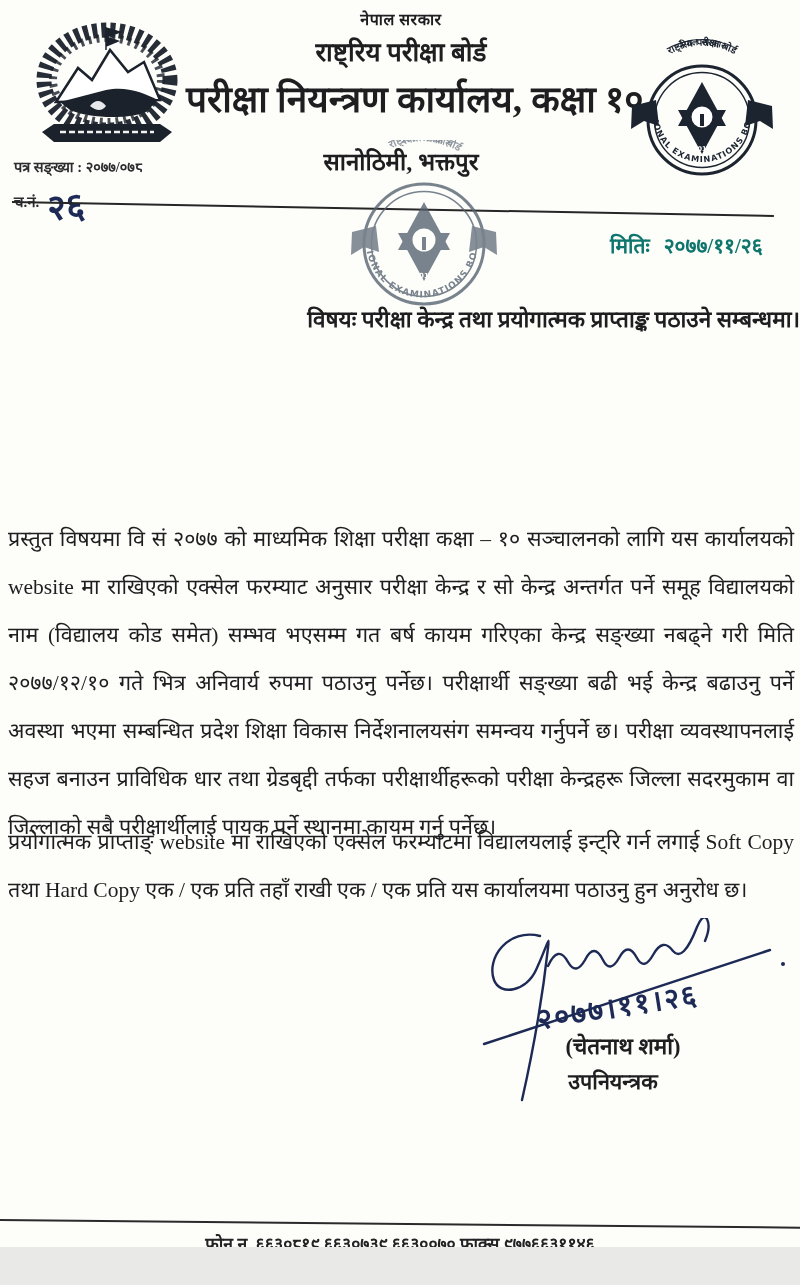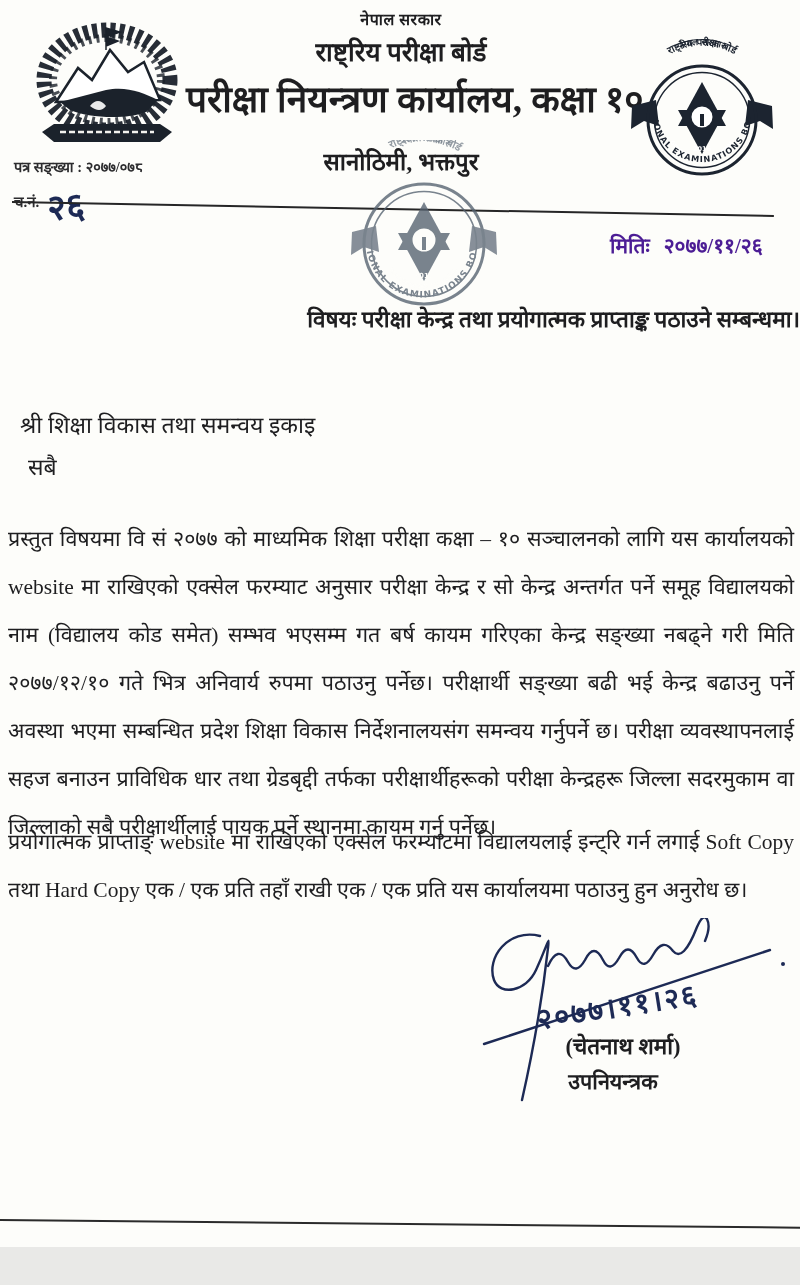--- a/index.html
+++ b/index.html
@@ -21,21 +21,21 @@
   .hdr-office{font-size:37px;font-weight:700;margin-top:3px;white-space:nowrap;}
   .hdr-addr{font-size:24px;font-weight:700;margin-top:21px;}
 
   
   .ref-block{left:14px;top:156px;font-size:14.5px;font-weight:600;color:#2c2c2e;}
   .ref-dispatch{margin-top:5px;font-size:15px;}
   .hand{color:#1d2a55;font-family:"DejaVu Sans",sans-serif;}
   .dispatch-no{display:inline-block;font-size:36px;font-weight:600;transform:rotate(-5deg);margin-left:8px;vertical-align:-12px;}
   .rule{border-top:2.4px solid #262626;}
   .rule-top{left:12px;top:201px;width:762px;transform:rotate(1.05deg);transform-origin:left center;}
-  .date-line{left:610px;top:231px;font-size:21px;font-weight:700;color:#4c1d95;white-space:nowrap;}
+  .date-line{left:610px;top:231px;font-size:21px;font-weight:700;color:#0f766e;white-space:nowrap;}
   .date-line .val{margin-left:14px;font-weight:600;}
 
   
   .subject{left:0;right:0;top:303px;text-align:right;font-size:22.5px;font-weight:600;}
   .addressee{left:20px;top:405px;font-size:23px;font-weight:500;line-height:42px;}
   .addressee .l2{padding-left:8px;}
 
   
   .body-par{left:8px;width:786px;font-size:21.5px;font-weight:500;line-height:48px;text-align:justify;}
   .par1{top:515px;}
@@ -138,37 +138,34 @@
       <text font-size="9" font-weight="700" letter-spacing="1.2"><textPath href="#st-ring" startOffset="50%" text-anchor="middle">NATIONAL EXAMINATIONS BOARD</textPath></text>
     </g>
   </svg>
 
   <div class="abs date-line">
     <span>मितिः</span><span class="val">२०७७/११/२६</span>
   </div>
 
   <div class="abs subject">विषयः परीक्षा केन्द्र तथा प्रयोगात्मक प्राप्ताङ्क पठाउने सम्बन्धमा।</div>
 
-  <div class="abs addressee">
-    <div>श्री शिक्षा विकास तथा समन्वय इकाइ</div>
-    <div class="l2">सबै</div>
-  </div>
 
   <div class="abs body-par par1">प्रस्तुत विषयमा वि सं २०७७ को माध्यमिक शिक्षा परीक्षा कक्षा – १० सञ्चालनको लागि यस कार्यालयको website मा राखिएको एक्सेल फरम्याट अनुसार परीक्षा केन्द्र र सो केन्द्र अन्तर्गत पर्ने समूह विद्यालयको नाम (विद्यालय कोड समेत) सम्भव भएसम्म गत बर्ष कायम गरिएका केन्द्र सङ्ख्या नबढ्ने गरी मिति २०७७/१२/१० गते भित्र अनिवार्य रुपमा पठाउनु पर्नेछ। परीक्षार्थी सङ्ख्या बढी भई केन्द्र बढाउनु पर्ने अवस्था भएमा सम्बन्धित प्रदेश शिक्षा विकास निर्देशनालयसंग समन्वय गर्नुपर्ने छ। परीक्षा व्यवस्थापनलाई सहज बनाउन प्राविधिक धार तथा ग्रेडबृद्दी तर्फका परीक्षार्थीहरूको परीक्षा केन्द्रहरू जिल्ला सदरमुकाम वा जिल्लाको सबै परीक्षार्थीलाई पायक पर्ने स्थानमा कायम गर्नु पर्नेछ।</div>
   <div class="abs body-par par2">प्रयोगात्मक प्राप्ताङ् website मा राखिएको एक्सेल  फरम्याटमा विद्यालयलाई इन्ट्रि गर्न लगाई Soft Copy  तथा  Hard Copy एक / एक प्रति तहाँ राखी एक / एक प्रति यस कार्यालयमा पठाउनु हुन अनुरोध छ।</div>
 
   <div class="abs sig-block">
     <svg class="sig-svg" width="322" height="185" viewBox="0 0 322 185">
       <g fill="none" stroke="#1d2a55" stroke-width="2.4" stroke-linecap="round">
         <path d="M62,18 C 30,10 8,40 16,62 C 22,78 48,74 58,52 C 70,26 72,14 70,30 C 66,66 58,120 44,182"></path>
         <path d="M70,48 q 10,-22 20,-4 q 8,14 17,-2 q 9,-18 18,0 q 7,14 16,-2 q 9,-17 18,0 q 7,13 16,-3 q 10,-18 20,-4 q 10,12 24,-24 q 6,-14 10,-8 q 4,8 -2,22"></path>
         <path d="M6,126 L 292,32"></path>
         <circle cx="305" cy="46" r="2" fill="#1d2a55" stroke="none"></circle>
       </g>
     </svg>
     <span class="hand sig-date">२०७७।११।२६</span>
     <div class="sig-name">(चेतनाथ शर्मा)</div>
     <div class="sig-title">उपनियन्त्रक</div>
   </div>
 
   <div class="abs rule-footer"></div>
+  <div class="abs footer-contact">फोन न. ६६३०८१९,६६३०७३९,६६३००७० फाक्स ९७७६६३११४६</div>
 
 </div>
 
 </body></html>

